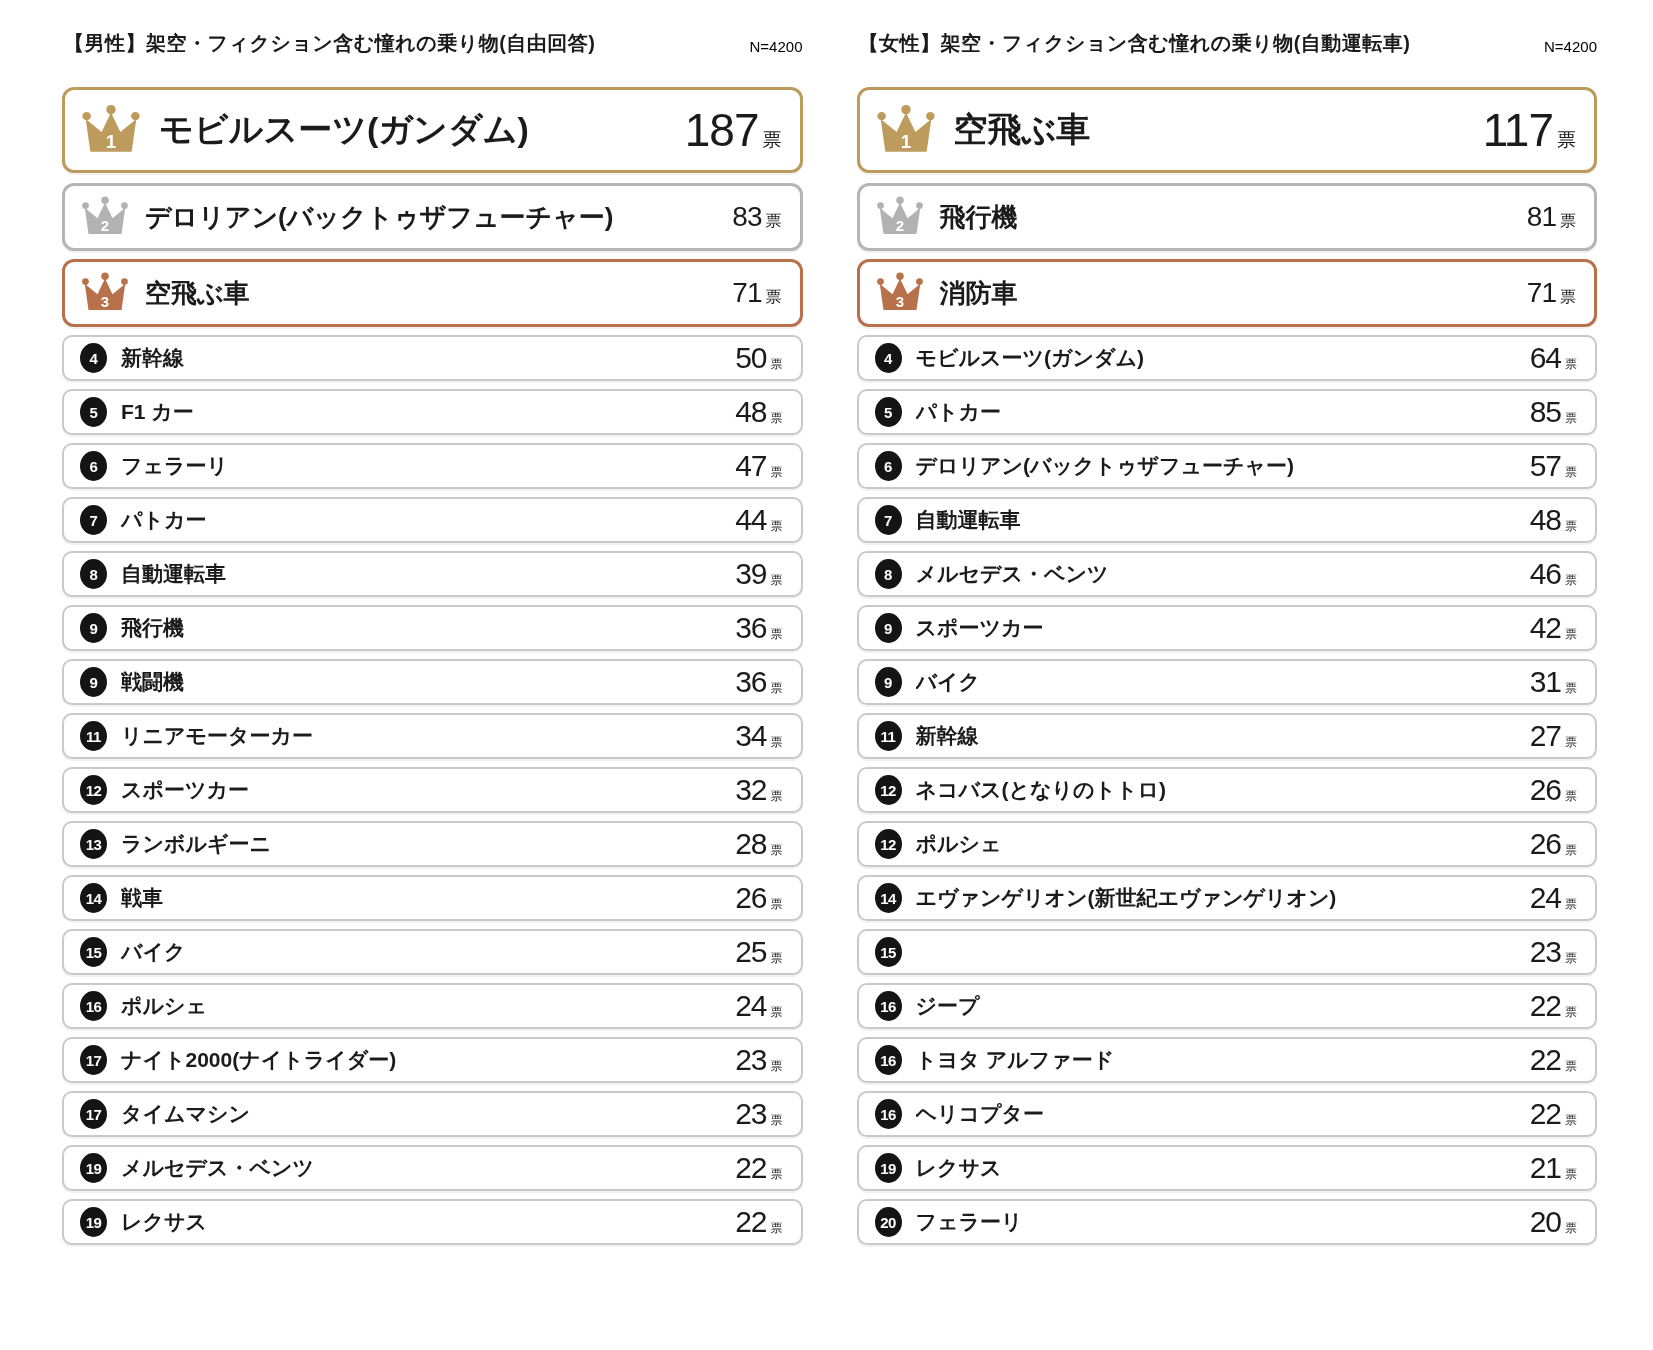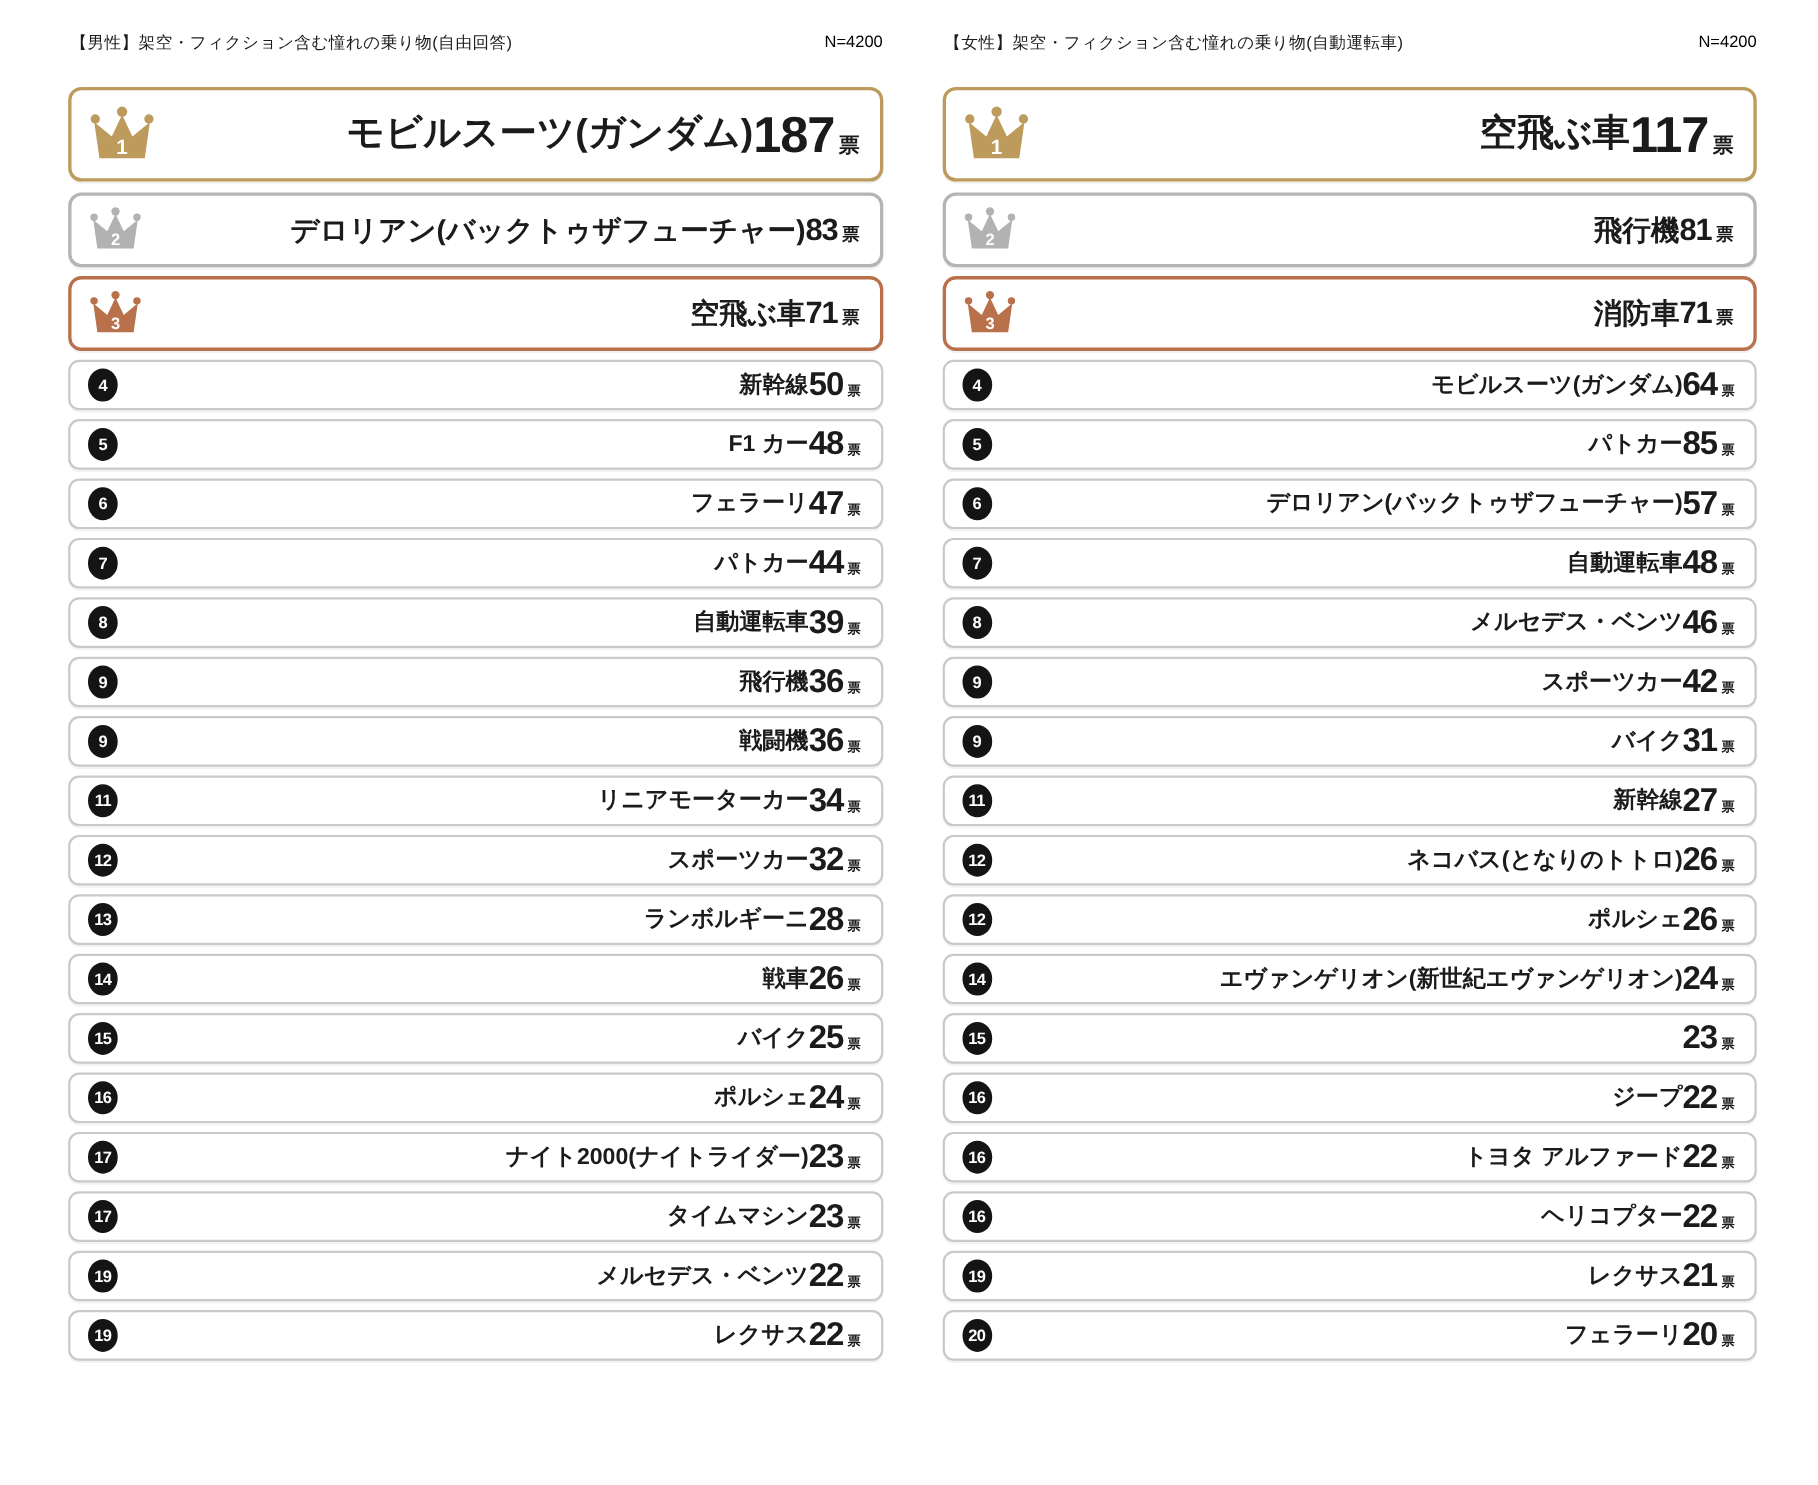--- a/index.html
+++ b/index.html
@@ -1,37 +1,37 @@
 <!DOCTYPE html>
 <html><head>
 <meta charset="utf-8">
 <style>
   html,body{margin:0;padding:0;background:#ffffff;}
   body{width:1653px;height:1350px;font-family:"Liberation Sans","DejaVu Sans",sans-serif;color:#1b1b1b;}
   .page{box-sizing:border-box;width:1653px;height:1350px;padding:24px 56px 28px 62px;}
   .columns{display:flex;gap:54px;}
   .panel{flex:1;min-width:0;}
   .panel-header{display:flex;justify-content:space-between;align-items:flex-end;margin:6px 0 30px 2px;}
-  .panel-title{margin:0;font-size:15px;font-weight:normal;letter-spacing:.5px;white-space:nowrap;}
+  .panel-title{margin:0;font-size:20px;font-weight:bold;letter-spacing:.5px;white-space:nowrap;}
   .sample{font-size:15px;color:#000000;padding-bottom:2px;white-space:nowrap;}
   .rows{display:flex;flex-direction:column;}
   .row{display:flex;align-items:center;background:#fff;border:2px solid #c9c9c9;border-radius:10px;
        height:46px;margin-bottom:8px;padding:0 18px 0 16px;box-sizing:border-box;
        box-shadow:0 2px 0 rgba(0,0,0,0.05);}
   .row.tier-gold{height:86px;border-width:3px;border-color:#bd9b5c;margin-bottom:10px;border-radius:12px;}
   .row.tier-silver{height:68px;border-width:3px;border-color:#b5b5b5;border-radius:12px;}
   .row.tier-bronze{height:68px;border-width:3px;border-color:#b8714b;border-radius:12px;}
   .badge{flex:0 0 auto;width:27px;height:30px;border-radius:50%;background:#141414;color:#fff;
          display:flex;align-items:center;justify-content:center;font-size:15px;font-weight:bold;letter-spacing:-.5px;}
   .crown{flex:0 0 auto;width:48px;height:auto;}
   .tier-gold .crown{width:60px;}
-  .label{flex:1;min-width:0;margin-left:14px;font-size:21px;font-weight:bold;white-space:nowrap;overflow:hidden;line-height:1.1;text-align:right;}
+  .label{flex:1;min-width:0;margin-left:14px;font-size:21px;font-weight:bold;white-space:nowrap;overflow:hidden;line-height:1.1;}
   .tier-silver .label,.tier-bronze .label{font-size:26px;margin-left:16px;}
   .tier-gold .label{font-size:34px;margin-left:18px;}
-  .votes{margin-left:auto;display:flex;align-items:baseline;font-weight:bold;white-space:nowrap;}
+  .votes{margin-left:auto;display:flex;align-items:baseline;font-weight:normal;white-space:nowrap;}
   .num{font-size:30px;letter-spacing:-1px;line-height:1;}
   .unit{font-size:12px;margin-left:4px;}
   .tier-silver .num,.tier-bronze .num{font-size:28px;}
   .tier-silver .unit,.tier-bronze .unit{font-size:16px;}
   .tier-gold .num{font-size:46px;}
   .tier-gold .unit{font-size:19px;}
 </style>
 </head>
 <body>
 

